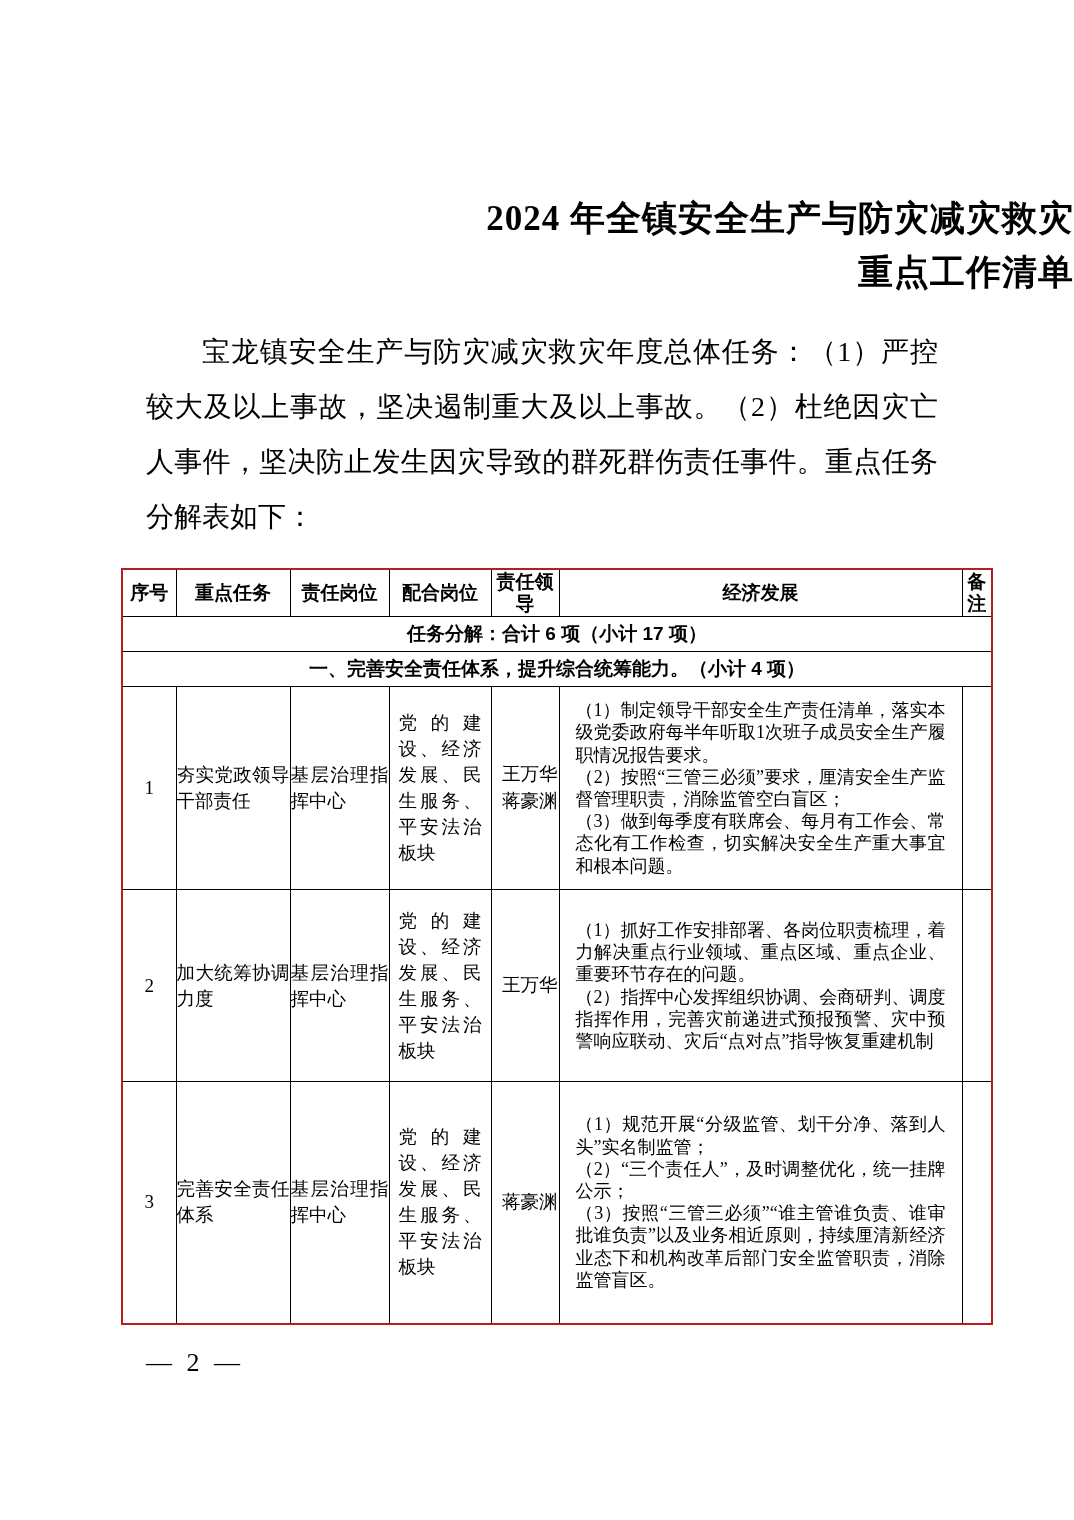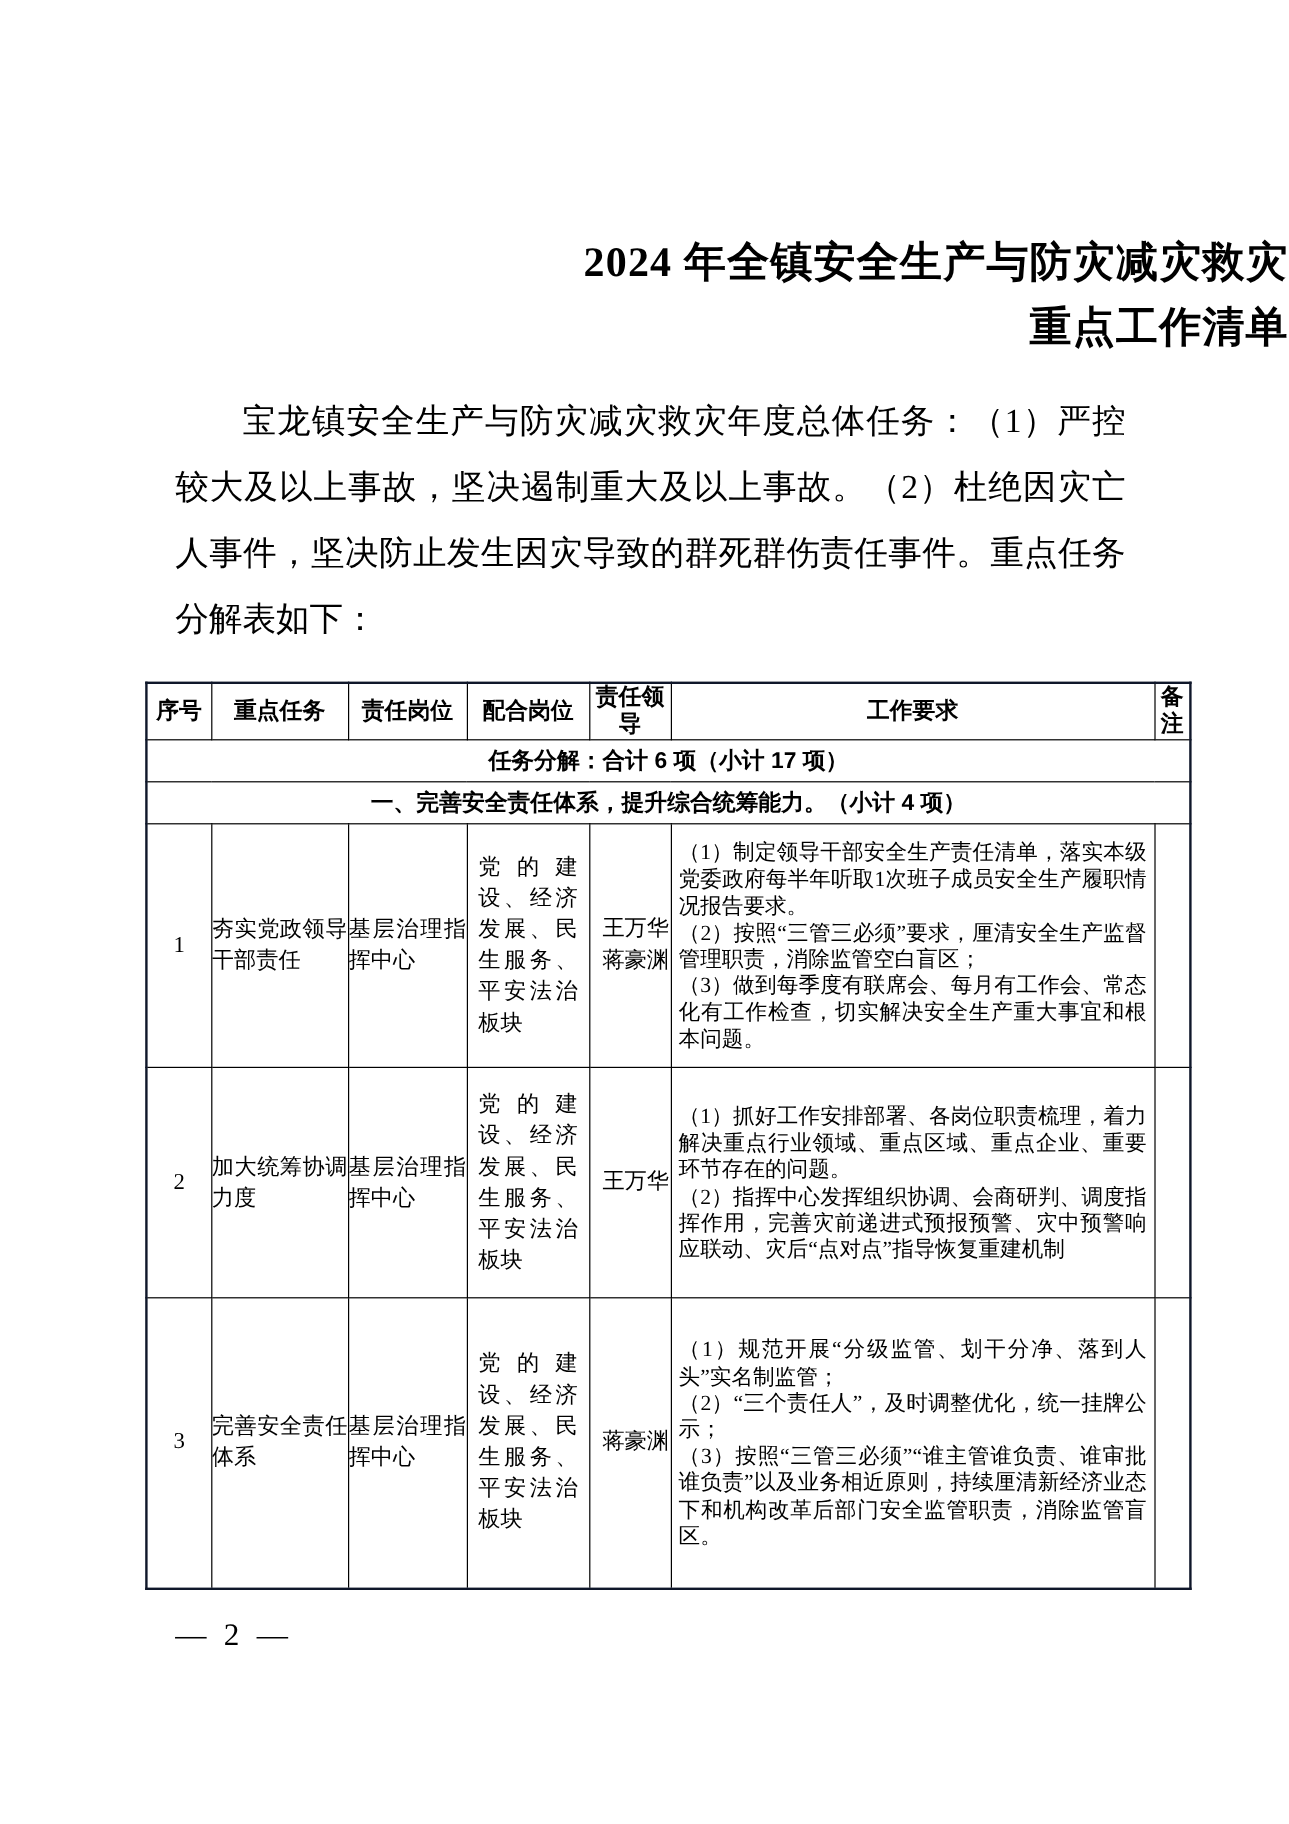--- a/index.html
+++ b/index.html
@@ -27,21 +27,21 @@
     line-height:55px;
     text-align:justify;
     text-indent:2em;
   }
   table.doc-table {
     position:absolute;
     left:121px; top:568px;
     width:870px;
     border-collapse:collapse;
     table-layout:fixed;
-    border:2px solid #0f172a;
+    border:2px solid #b91c1c;
   }
   .doc-table th, .doc-table td {
     border:1px solid #000;
     vertical-align:middle;
     overflow:hidden;
   }
   .doc-table th {
     font-family:"Liberation Sans","DejaVu Sans",sans-serif;
     font-weight:bold;
     font-size:19px;
@@ -73,21 +73,21 @@
     font-size:18.5px;
     line-height:27px;
     white-space:pre-line;
     padding:2px 1px;
   }
   .cell-req {
     font-size:18px;
     line-height:22.2px;
     text-align:justify;
     white-space:pre-line;
-    padding:3px 6px;
+    padding:3px 16px;
   }
   .cell-remark { padding:1px; }
   .page-number {
     position:absolute;
     left:146px; top:1348px;
     font-size:26px;
     letter-spacing:4px;
   }
 </style>
 </head>
@@ -112,21 +112,21 @@
         <col style="width:403px">
       <col style="width:30px">
     </colgroup>
     <tbody>
         <tr style="height:47px">
       <th>序号</th>
       <th>重点任务</th>
       <th>责任岗位</th>
       <th>配合岗位</th>
       <th>责任领导</th>
-      <th>工作要求</th>
+      <th>经济发展</th>
       <th>备注</th>
     </tr>
     <tr class="row-span" style="height:35px">
       <td colspan="7">任务分解：合计 6 项（小计 17 项）</td>
     </tr>
     <tr class="row-span" style="height:35px">
       <td colspan="7">一、完善安全责任体系，提升综合统筹能力。（小计 4 项）</td>
     </tr>
 
     <tr style="height:203px">

